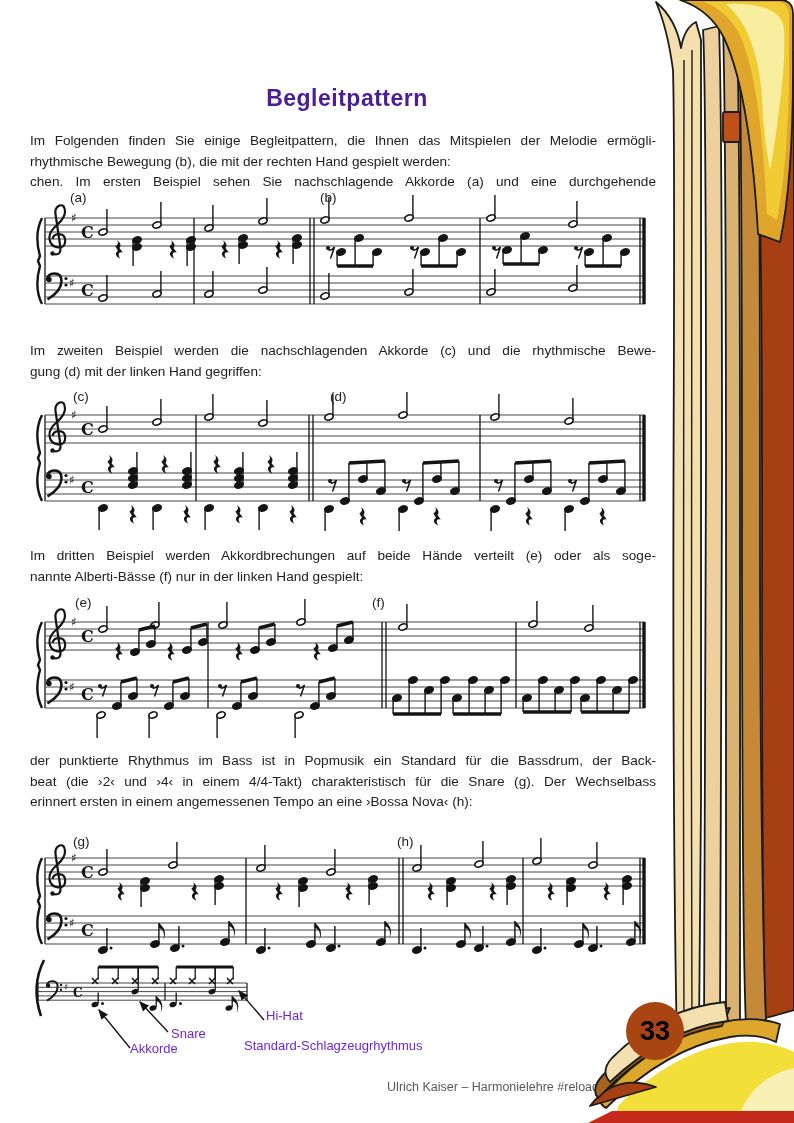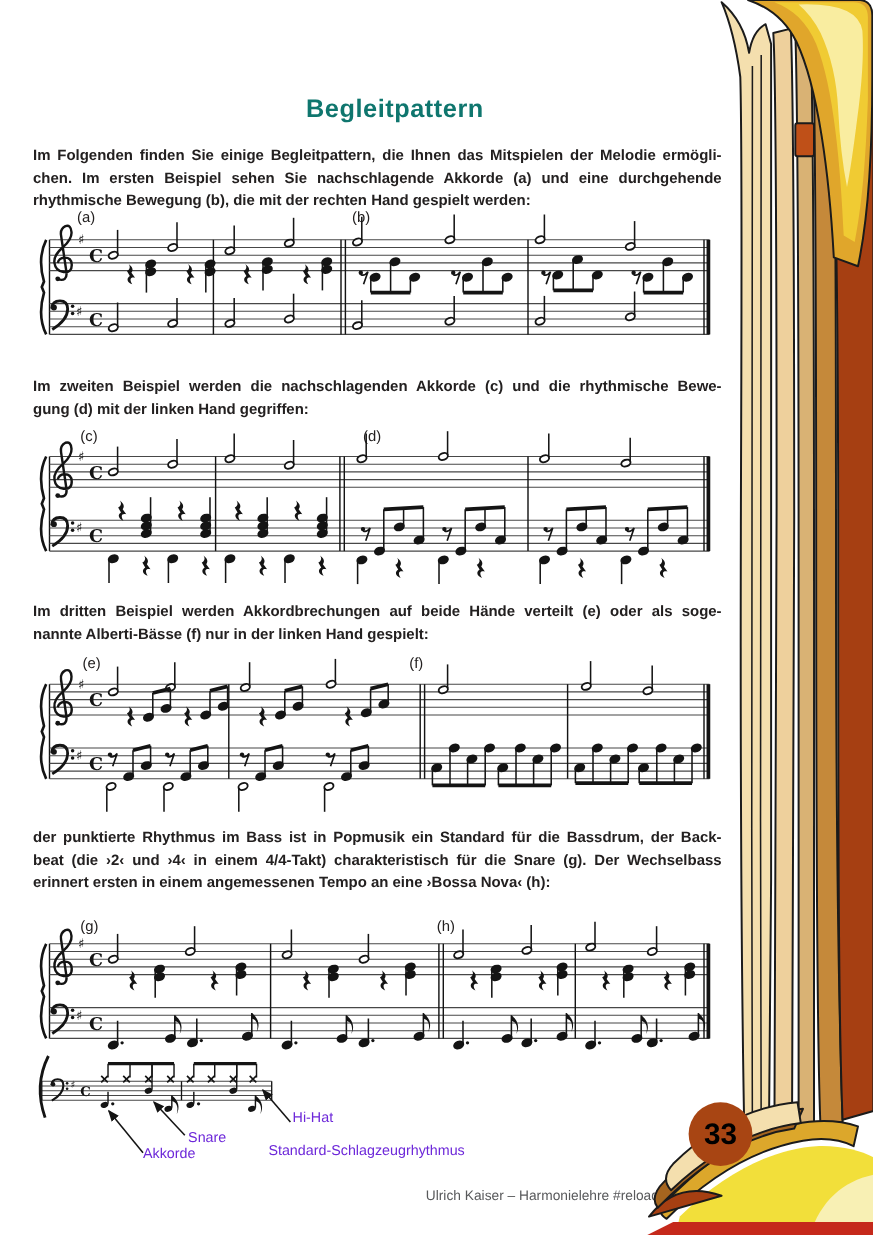--- a/index.html
+++ b/index.html
@@ -1,21 +1,21 @@
 <!DOCTYPE html>
 <html><head>
 <meta charset="utf-8">
 <style>
   html,body{margin:0;padding:0;background:#e8e8e8;}
   .page{position:relative;width:794px;height:1123px;background:#ffffff;overflow:hidden;
         font-family:"Liberation Sans",sans-serif;color:#232020;}
   .title{position:absolute;top:70px;left:0;width:694px;text-align:center;
          font-size:23px;font-weight:bold;letter-spacing:.5px;color:#616365;}
   .para{position:absolute;left:30px;width:626px;font-size:13.6px;line-height:20.6px;color:#232020;}
-  .para .tline{text-align:justify;text-align-last:justify;white-space:normal;font-weight:bold;}
+  .para .tline{text-align:justify;text-align-last:justify;white-space:normal;}
   .para .tline.last{text-align-last:left;}
   .exlabel{position:absolute;font-size:13.5px;color:#232020;}
   .mus{position:absolute;overflow:visible;}
   svg{overflow:visible;}
   .drumlabel{position:absolute;font-size:13px;color:#6d28d9;}
   .pagecircle{position:absolute;left:626px;top:1002px;width:58px;height:58px;border-radius:50%;
               background:#a84513;color:#000000;font-size:27px;font-weight:bold;line-height:58px;
               text-align:center;z-index:5;}
   .footer{position:absolute;left:300px;top:1080px;width:400px;text-align:center;
           font-size:12.5px;color:#58595b;}
@@ -42,26 +42,26 @@
       <path d="M30 1123 L34 1106 C78 1062 124 1044 158 1042 C180 1041 198 1046 210 1052 L210 1123 Z" fill="#f2df3a" stroke="none"></path>
       <path d="M152 1123 C162 1092 182 1074 210 1068 L210 1123 Z" fill="#f8f0b4" stroke="none"></path>
       <path d="M22 1108 C64 1066 106 1044 146 1037 C164 1034 180 1036 192 1042 L196 1024 C178 1018 158 1018 138 1022 C96 1030 56 1056 20 1094 Q12 1102 22 1108 Z" fill="#dca72b"></path>
       <path d="M6 1106 L72 1087 C44 1077 22 1085 6 1106 Z" fill="#a63f12"></path>
       <path d="M14 1098 C54 1056 96 1032 138 1026 L146 1008 C100 1012 58 1034 20 1074 Q6 1088 14 1098 Z" fill="#a5651f"></path>
       <path d="M26 1082 C64 1046 104 1026 144 1021 L141 1002 C98 1006 60 1026 28 1058 Q16 1071 26 1082 Z" fill="#f4dfae"></path>
       <path d="M4 1123 L28 1111 L210 1111 L210 1123 Z" fill="#c5291b" stroke="none"></path>
     </g>
   </svg>
 
-  <h1 class="title" style="color: #0f766e; margin-left: 12px;">Begleitpattern</h1>
+  <h1 class="title" style="color: #4c1d95;">Begleitpattern</h1>
 
   <div class="para" style="top:131px">
       <div class="tline">Im Folgenden finden Sie einige Begleitpattern, die Ihnen das Mitspielen der Melodie ermögli-</div>
+      <div class="tline last">rhythmische Bewegung (b), die mit der rechten Hand gespielt werden:</div>
       <div class="tline">chen. Im ersten Beispiel sehen Sie nachschlagende Akkorde (a) und eine durchgehende</div>
-      <div class="tline last">rhythmische Bewegung (b), die mit der rechten Hand gespielt werden:</div>
     </div>
   <div class="para" style="top:341px">
       <div class="tline">Im zweiten Beispiel werden die nachschlagenden Akkorde (c) und die rhythmische Bewe-</div>
       <div class="tline last">gung (d) mit der linken Hand gegriffen:</div>
     </div>
   <div class="para" style="top:546px">
       <div class="tline">Im dritten Beispiel werden Akkordbrechungen auf beide Hände verteilt (e) oder als soge-</div>
       <div class="tline last">nannte Alberti-Bässe (f) nur in der linken Hand gespielt:</div>
     </div>
   <div class="para" style="top:751px">

